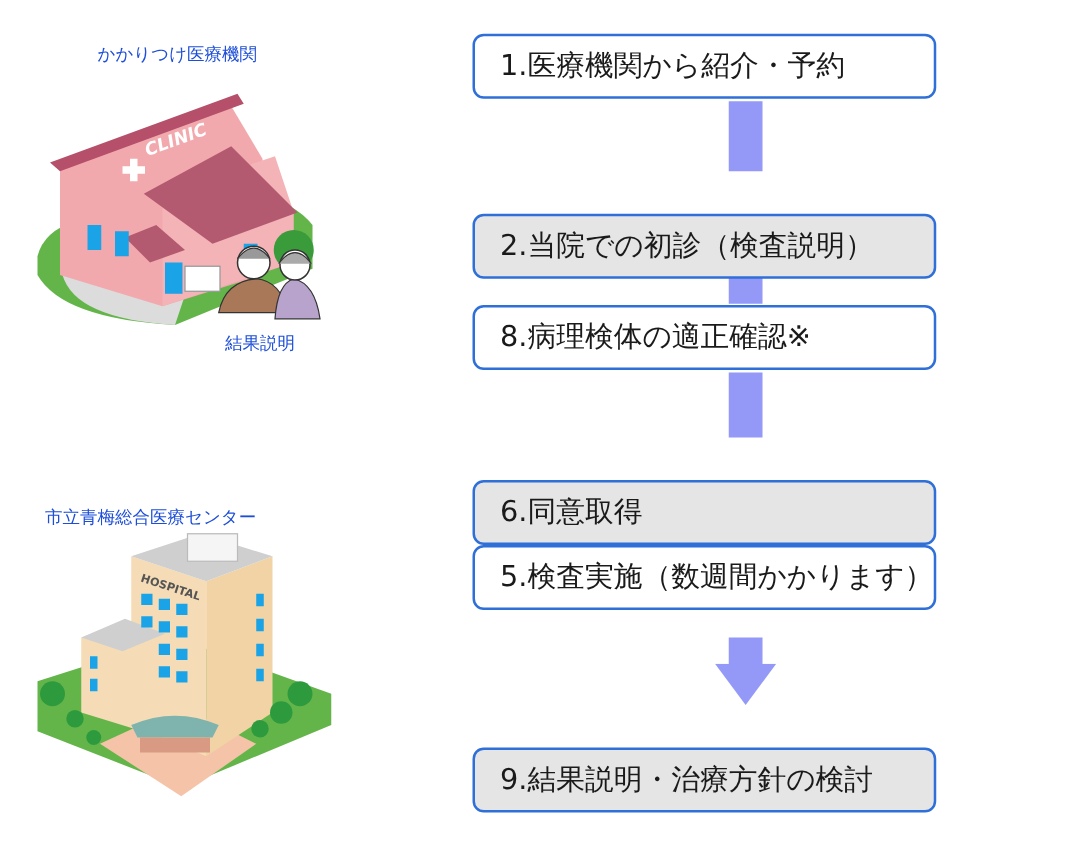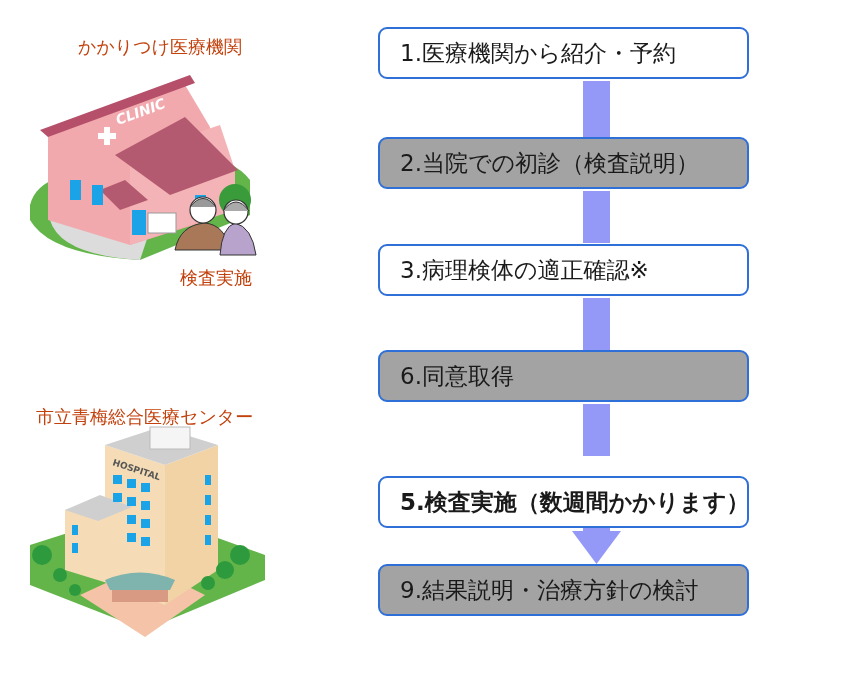--- a/index.html
+++ b/index.html
@@ -1,22 +1,22 @@
 <!DOCTYPE html>
 <html><head>
 <meta charset="utf-8">
 <style>
   html, body { margin: 0; padding: 0; background: #ffffff; }
   body { width: 852px; height: 675px; position: relative; overflow: hidden;
          font-family: "DejaVu Sans", "Liberation Sans", sans-serif; color: #111; }
-  .caption { position: absolute; font-size: 18px; color: #c2410c; white-space: nowrap; }
+  .caption { position: absolute; font-size: 14px; color: #1d4ed8; white-space: nowrap; }
   .step { position: absolute; left: 378px; width: 371px; height: 52px; box-sizing: border-box;
           border: 2px solid #2f6fd8; border-radius: 9px; background: #ffffff;
           font-size: 23px; line-height: 48px; padding-left: 20px; white-space: nowrap; color: #1a1a1a; }
-  .step.alt { background: #a3a3a3; }
+  .step.alt { background: #e5e5e5; margin-top: 34px; }
   .shaft { position: absolute; left: 583px; width: 27px; background: #9499f8; }
   .illus { position: absolute; }
 </style>
 </head>
 <body>
 
 <div class="caption" style="left:78px; top:35px;">かかりつけ医療機関</div>
 <svg class="illus" style="left:20px; top:55px;" width="250" height="210" viewBox="0 0 250 210">
 
   <path d="M10 150 Q15 130 40 122 L170 95 Q215 105 230 125 L230 160 L120 205 Q30 200 10 165 Z" fill="#63b54a"></path>
@@ -44,21 +44,21 @@
     <path d="M155 195 Q160 170 185 168 Q205 170 210 195 Z" fill="#a87858" stroke="#333" stroke-width="1"></path>
     <circle cx="183" cy="155" r="13" fill="#ffffff" stroke="#333" stroke-width="1.2"></circle>
     <path d="M170 152 Q183 135 196 152" fill="#999" stroke="#333" stroke-width="1"></path>
     <path d="M200 200 Q202 172 215 168 Q232 172 236 200 Z" fill="#b7a3cc" stroke="#333" stroke-width="1"></path>
     <circle cx="216" cy="157" r="12" fill="#ffffff" stroke="#333" stroke-width="1.2"></circle>
     <path d="M203 156 Q216 138 229 156" fill="#aaa" stroke="#333" stroke-width="1"></path>
   </g>
 
   <rect x="128" y="158" width="28" height="20" fill="#ffffff" stroke="#999" stroke-width="1"></rect>
 </svg>
-<div class="caption" style="left:180px; top:266px;">検査実施</div>
+<div class="caption" style="left:180px; top:266px;">結果説明</div>
 
 <div class="caption" style="left:36px; top:394px;margin-top:11px;">市立青梅総合医療センター</div>
 <svg class="illus" style="left:20px; top:415px;" width="250" height="225" viewBox="0 0 250 225">
 
   <path d="M10 130 L120 95 L245 140 L245 165 L125 215 L10 170 Z" fill="#63b54a"></path>
   <path d="M60 180 L125 150 L185 180 L125 222 Z" fill="#f5c3a8"></path>
 
   <path d="M85 30 L145 50 L145 190 L85 165 Z" fill="#f5dcb6"></path>
   <path d="M145 50 L198 30 L198 155 L145 190 Z" fill="#f2d3a5"></path>
   <path d="M85 30 L140 12 L198 30 L145 50 Z" fill="#cfcfcf"></path>
@@ -104,16 +104,16 @@
 <div class="shaft" style="top:191px; height:52px;"></div>
 <div class="shaft" style="top:298px; height:52px;"></div>
 <div class="shaft" style="top:404px; height:52px;"></div>
 <div class="shaft" style="top:510px; height:22px;"></div>
 <svg class="illus" style="left:572px; top:531px;" width="50" height="34" viewBox="0 0 50 34">
   <polygon points="0,0 49,0 24.5,33" fill="#9499f8"></polygon>
 </svg>
 
 <div class="step" style="top:27px;">1.医療機関から紹介・予約</div>
 <div class="step alt" style="top:137px;">2.当院での初診（検査説明）</div>
-<div class="step" style="top:244px;">3.病理検体の適正確認※</div>
+<div class="step" style="top:244px;">8.病理検体の適正確認※</div>
 <div class="step alt" style="top:350px;">6.同意取得</div>
-<div class="step" style="top:476px;font-weight:bold;">5.検査実施（数週間かかります）</div>
+<div class="step" style="top:436px;">5.検査実施（数週間かかります）</div>
 <div class="step alt" style="top:564px;">9.結果説明・治療方針の検討</div>
 
 </body></html>

